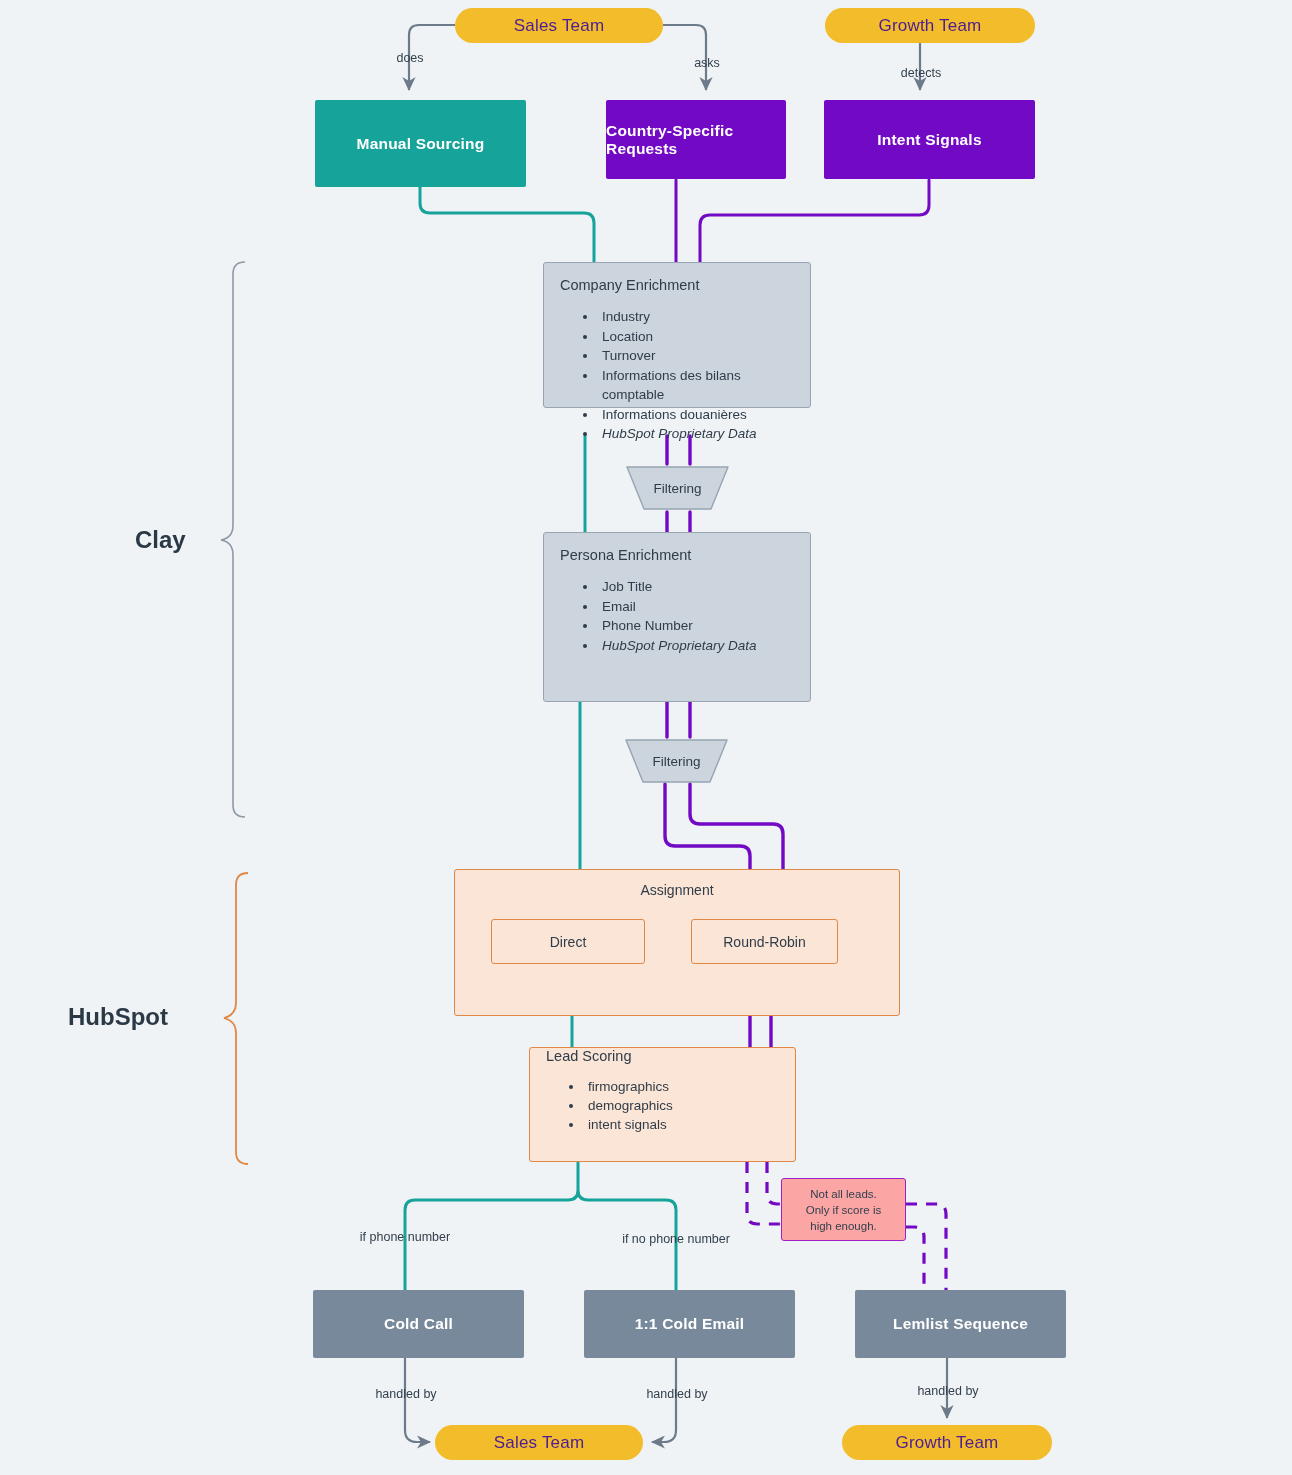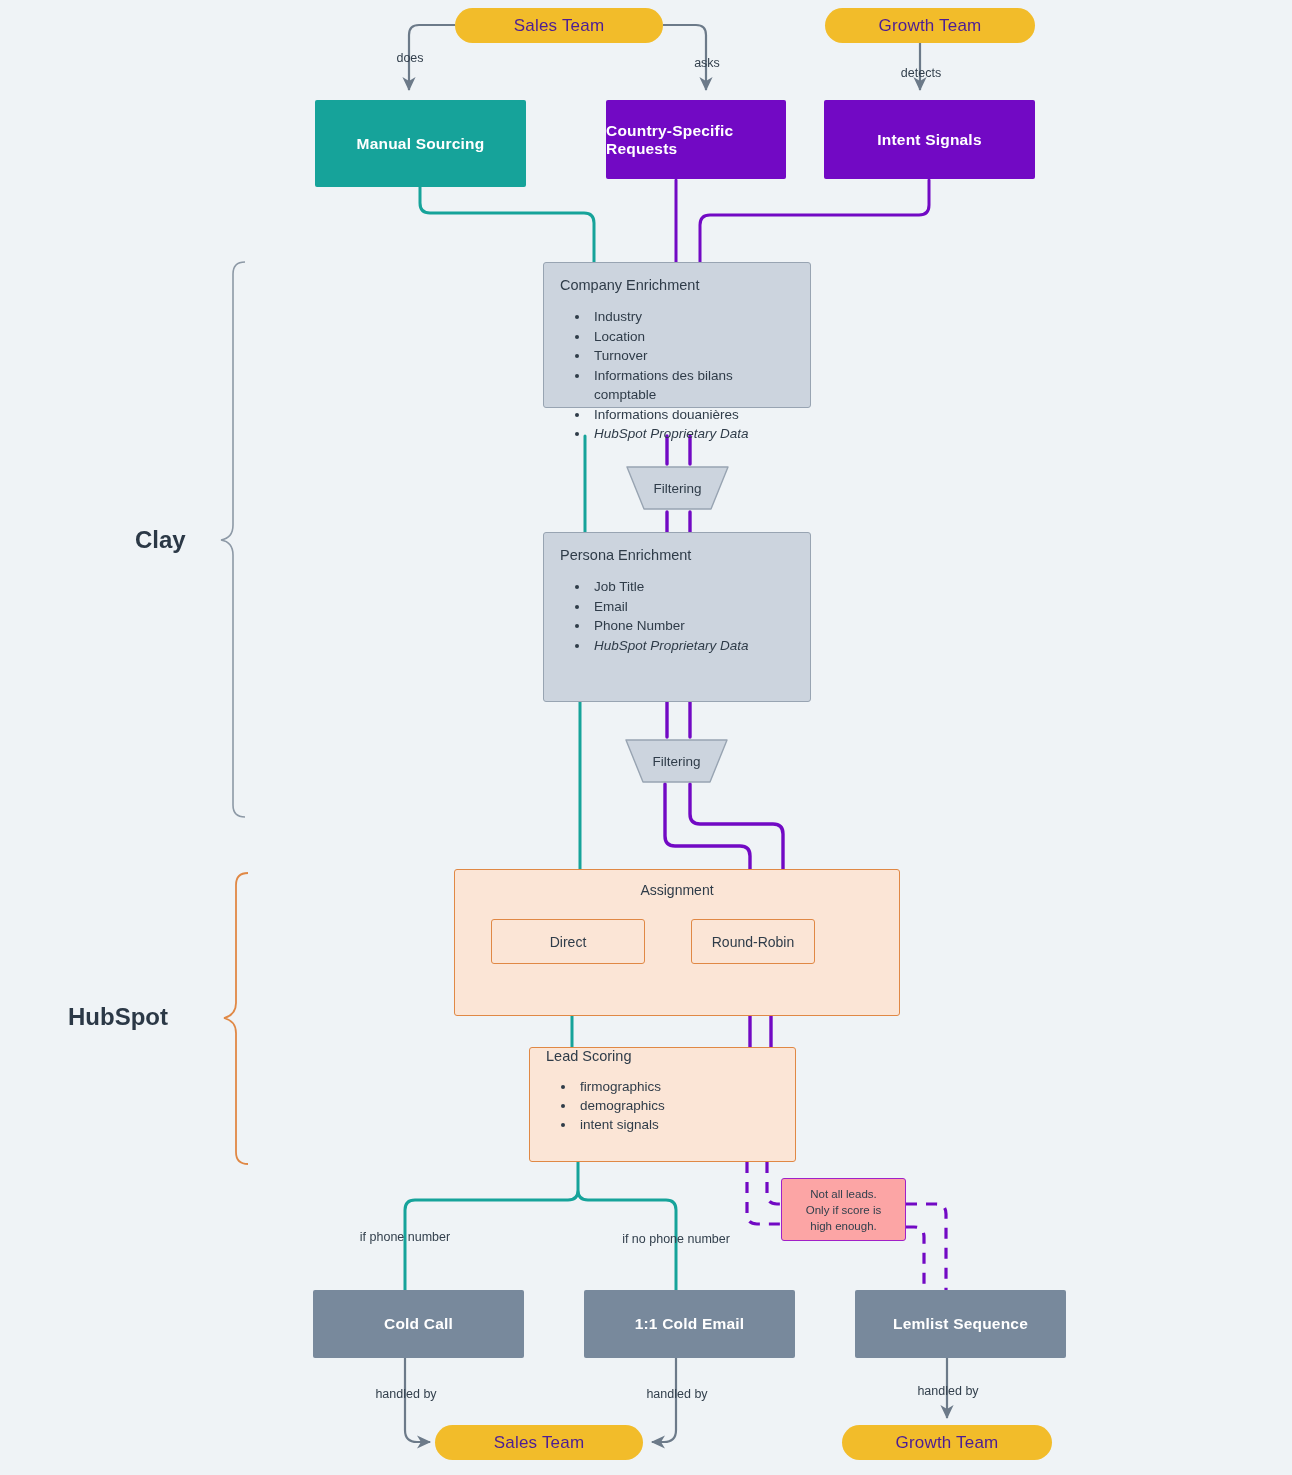--- a/index.html
+++ b/index.html
@@ -51,21 +51,21 @@
     border: 1px solid #98a4b2;
     border-radius: 3px;
     padding: 14px 16px 10px 16px;
   }
   .panel .ptitle {
     font-size: 14.5px;
     color: #2f3c49;
     margin-bottom: 14px;
   }
   .panel ul, .orangepanel ul {
-    margin: 0; padding-left: 30px;
+    margin: 8px; padding-left: 30px;
     list-style: disc;
   }
   .panel li {
     font-size: 13.5px;
     color: #2f3c49;
     line-height: 19.5px;
     padding-left: 4px;
   }
   li.ital { font-style: italic; }
 
@@ -253,21 +253,21 @@
   <div class="trapwrap" style="left:621px; top:737px; width:111px; height:48px;">
     <svg width="111" height="48" viewBox="0 0 111 48">
       <path d="M5,3 L106,3 L89,45 L22,45 Z" fill="#ccd4de" stroke="#98a4b2" stroke-width="1.4" stroke-linejoin="round"></path>
     </svg>
     <div class="tlabel">Filtering</div>
   </div>
 
   <div class="node orangeregion" style="left:454px; top:869px; width:446px; height:147px;">
     <div class="atitle">Assignment</div>
     <div class="subbox" style="left:36px; top:49px; width:154px; height:45px;">Direct</div>
-    <div class="subbox" style="left:236px; top:49px; width:124px; height:45px;">Round-Robin</div>
+    <div class="subbox" style="left:236px; top:49px; width:147px; height:45px;">Round-Robin</div>
   </div>
 
   <div class="node orangepanel" style="left:529px; top:1047px; width:267px; height:115px;">
     <div class="ptitle">Lead Scoring</div>
     <ul>
       <li>firmographics</li>
       <li>demographics</li>
       <li>intent signals</li>
     </ul>
   </div>

